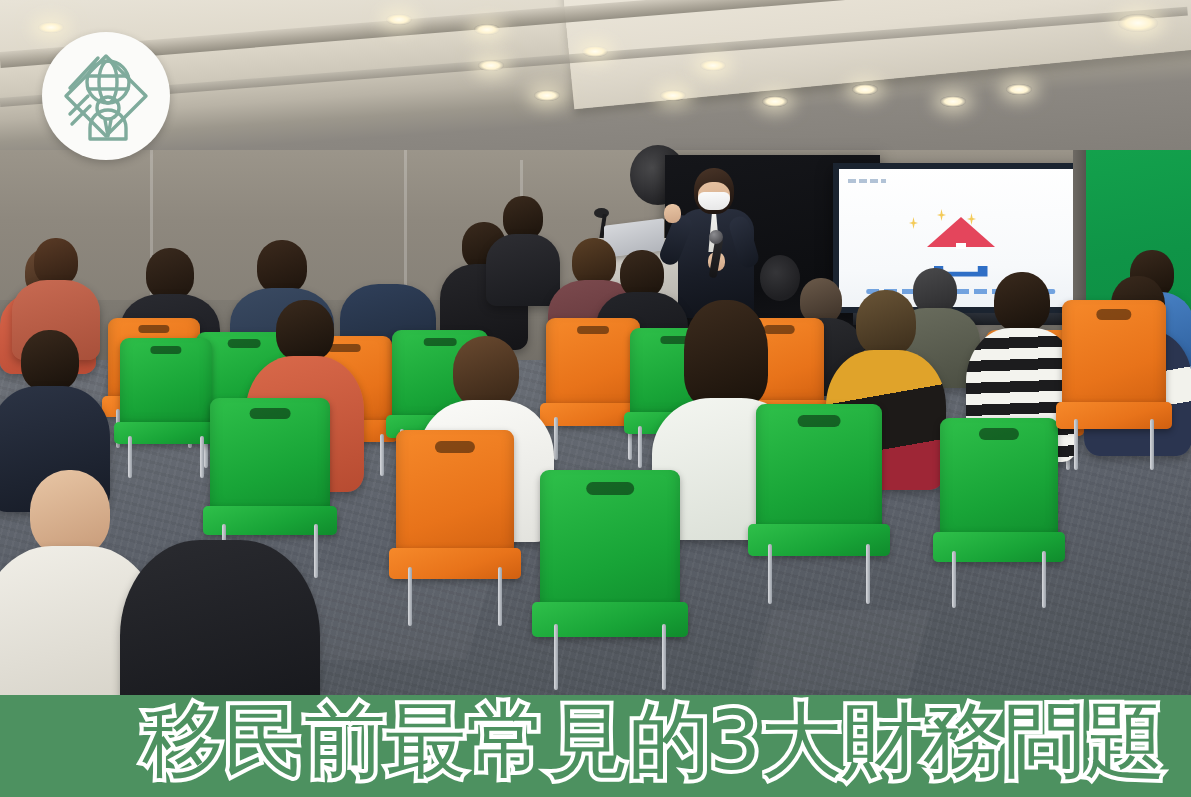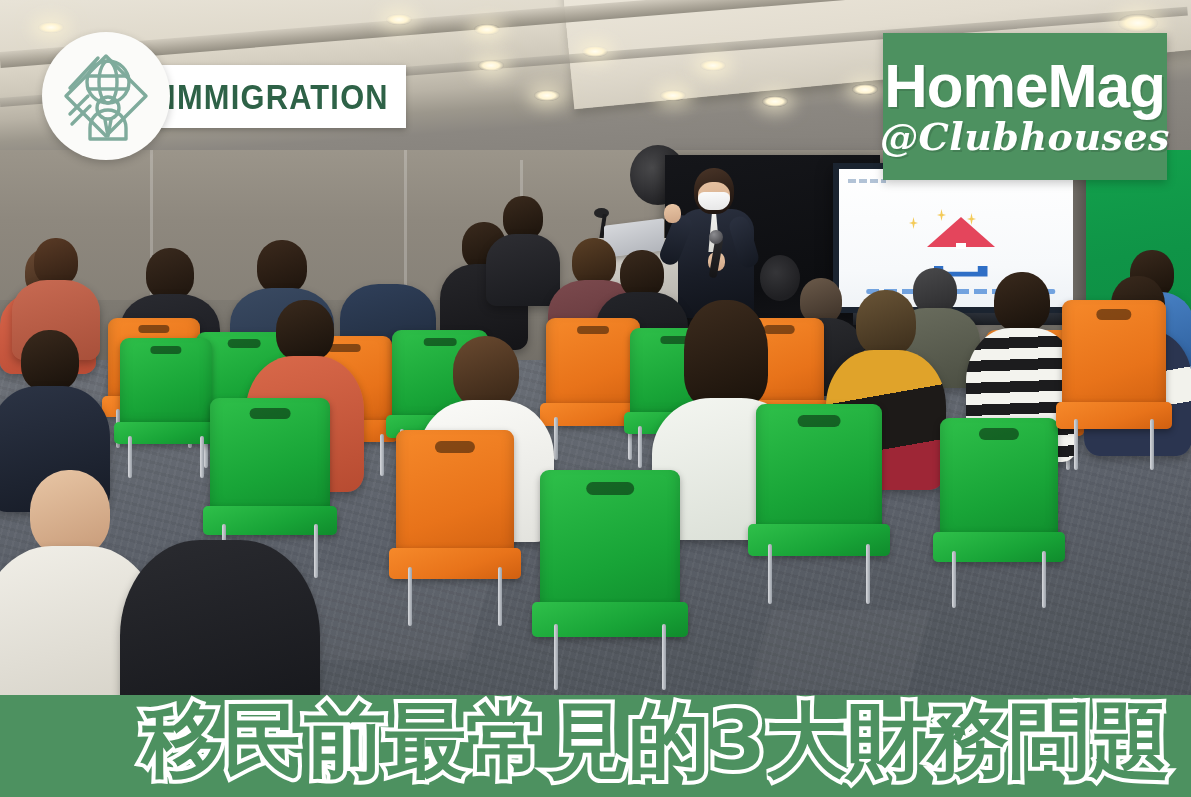--- a/index.html
+++ b/index.html
@@ -268,21 +268,21 @@
     color:#ffffff;
     font-family:"DejaVu Sans","Liberation Sans",sans-serif;
     letter-spacing:-1px;
     -webkit-text-stroke:9px #000;
     paint-order:stroke fill;
     white-space:nowrap;
   }
   
   .hl2 {
     position:absolute; left:142px; top:695px;
-    font-size:82px; line-height:1.12; font-weight:bold;
+    font-size:82px; line-height:1.12; font-weight:normal;
     color:#4d9160;
     font-family:"DejaVu Sans","Liberation Sans",sans-serif;
     letter-spacing:-1px;
     -webkit-text-stroke:8px #ffffff;
     paint-order:stroke fill;
     white-space:nowrap;
     text-align:center;
   }
 </style>
 </head>
@@ -566,23 +566,20 @@
     <div class="person" style="left:-20px; top:470px; width:180px; height:280px;">
       <div class="head" style="width:80px;height:86px;top:0;background:linear-gradient(160deg,#e8c6a5,#c79a78);"></div>
       <div class="body" style="width:180px;height:210px;top:76px;background:linear-gradient(165deg,#f1efe8,#cfcbc0);"></div>
     </div>
     <div class="person" style="left:120px; top:540px; width:200px; height:260px;">
       <div class="body" style="width:200px;height:240px;top:0;background:linear-gradient(165deg,#2a2b30,#111216);"></div>
     </div>
 
   </div>
 
-  <div class="imm-banner">
-    <span>IMMIGRATION</span>
-  </div>
   <div class="imm-circle">
     <svg width="104" height="104" viewBox="0 0 104 104">
       <g fill="none" stroke="#7fab9c" stroke-width="3.4" stroke-linecap="round" stroke-linejoin="round">
 
         <path d="M52 12 L92 52 L52 92 L12 52 Z"></path>
         <path d="M44 14 L16 44"></path>
         <path d="M34 52 L16 70"></path>
         <path d="M36 62 L18 80"></path>
 
         <circle cx="54" cy="38" r="21"></circle>
@@ -594,21 +591,17 @@
 
         <circle cx="54" cy="64" r="11"></circle>
 
         <path d="M36 95 V84 a18 18 0 0 1 36 0 V95 Z"></path>
 
         <path d="M51 76 L54 92 L57 76"></path>
       </g>
     </svg>
   </div>
 
-  <div class="hm-box">
-    <div class="hm-title">HomeMag</div>
-    <div class="hm-sub">@Clubhouses</div>
-  </div>
 
   <div class="green-band"></div>
   <div class="hl2">移民前最常見的3大財務問題</div>
 
 </div>
 
 </body></html>

